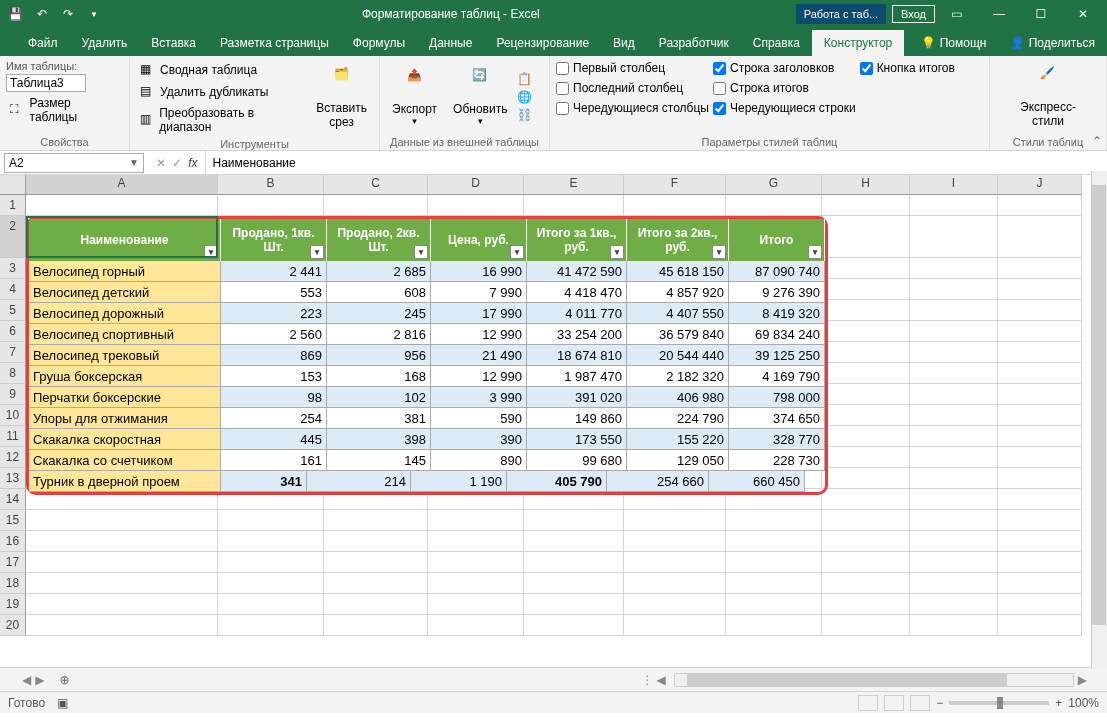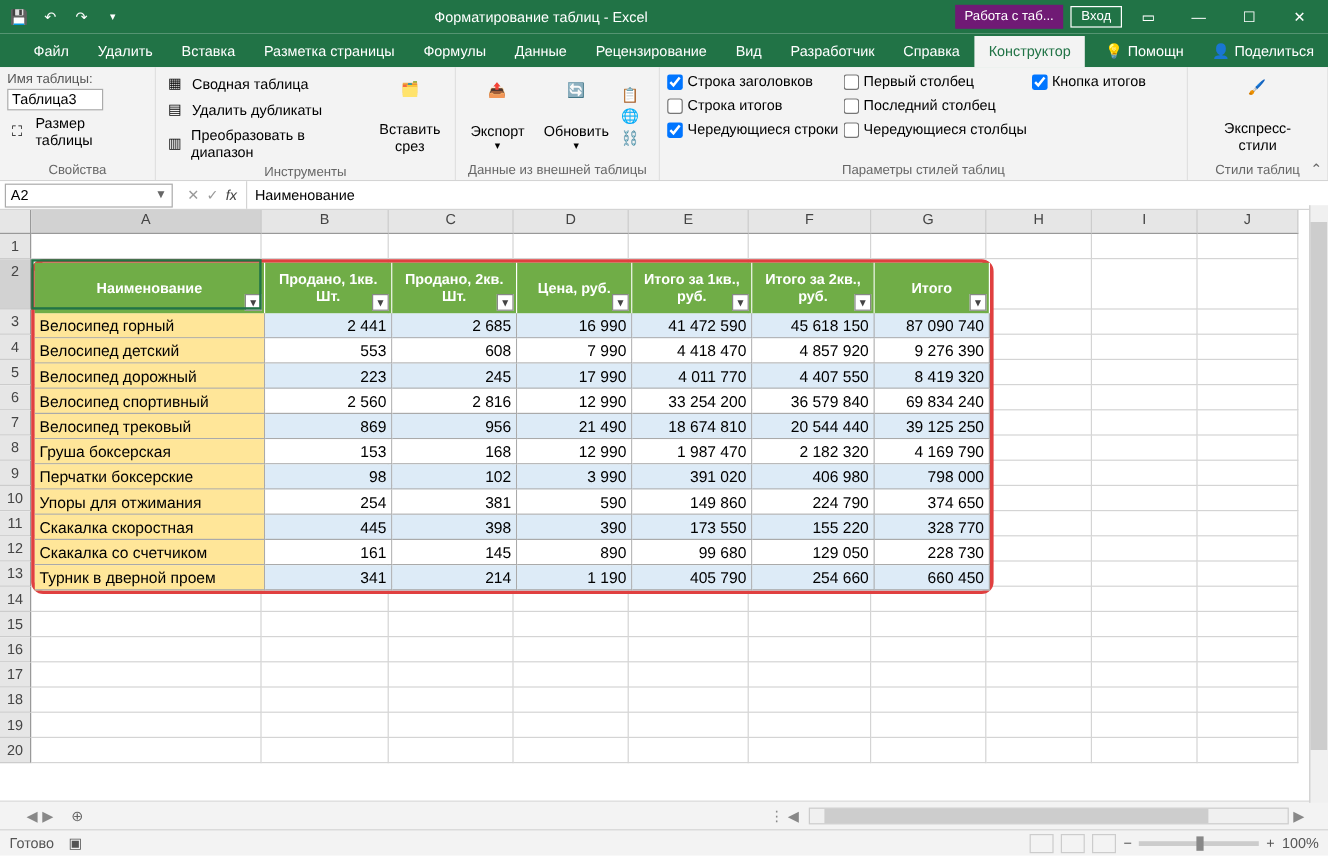--- a/index.html
+++ b/index.html
@@ -2,21 +2,21 @@
 <html><head>
 <meta charset="utf-8">
 <style>
 * { margin:0; padding:0; box-sizing:border-box; font-family:"Segoe UI",Tahoma,sans-serif; font-size:12px; }
 body { background:#fff; width:1107px; height:718px; overflow:hidden; position:relative; }
 .titlebar { height:28px; background:#217346; color:#fff; display:flex; align-items:center; padding:0 4px; }
 .qat { display:flex; gap:2px; align-items:center; }
 .qat-btn { width:24px; height:24px; display:flex; align-items:center; justify-content:center; color:#fff; cursor:pointer; }
 .title-center { flex:1; text-align:center; color:#fff; }
 .title-right { display:flex; align-items:center; gap:2px; }
-.context-tab { background:#701a75; padding:4px 8px; font-size:11px; }
+.context-tab { background:#0c4a6e; padding:4px 8px; font-size:11px; }
 .login-btn { border:1px solid #fff; padding:2px 8px; margin-left:4px; font-size:11px; }
 .win-btn { width:40px; height:24px; display:flex; align-items:center; justify-content:center; cursor:pointer; }
 .ribbon-tabs { height:28px; background:#217346; display:flex; align-items:flex-end; padding-left:16px; }
 .rtab { padding:6px 12px; color:#fff; cursor:pointer; font-size:12px; }
 .rtab.active { background:#f3f3f3; color:#217346; }
 .ribbon-right { margin-left:auto; display:flex; }
 .ribbon { height:95px; background:#f3f3f3; border-bottom:1px solid #d4d4d4; display:flex; }
 .rgroup { border-right:1px solid #e0e0e0; padding:4px 6px 2px 6px; display:flex; flex-direction:column; justify-content:space-between; }
 .rgroup-label { text-align:center; font-size:11px; color:#666; margin-top:2px; }
 .rgroup-body { display:flex; gap:4px; flex:1; }
@@ -168,44 +168,44 @@
         <span style="color:#888">🌐</span>
         <span style="color:#888">⛓️</span>
       </div>
     </div>
     <div class="rgroup-label">Данные из внешней таблицы</div>
   </div>
   <div class="rgroup" style="width:440px">
     <div class="rgroup-body">
       <div class="rcol" style="gap:4px">
         <label class="chk">
+            <input type="checkbox" style="">
+            <span>Первый столбец</span>
+          </label>
+        <label class="chk">
+            <input type="checkbox" style="">
+            <span>Последний столбец</span>
+          </label>
+        <label class="chk">
+            <input type="checkbox" style="">
+            <span>Чередующиеся столбцы</span>
+          </label>
+      </div>
+      <div class="rcol" style="gap:4px">
+        <label class="chk">
             <input type="checkbox" checked="" style="">
             <span>Строка заголовков</span>
           </label>
         <label class="chk">
             <input type="checkbox" style="">
             <span>Строка итогов</span>
           </label>
         <label class="chk">
             <input type="checkbox" checked="" style="">
             <span>Чередующиеся строки</span>
-          </label>
-      </div>
-      <div class="rcol" style="gap:4px">
-        <label class="chk">
-            <input type="checkbox" style="">
-            <span>Первый столбец</span>
-          </label>
-        <label class="chk">
-            <input type="checkbox" style="">
-            <span>Последний столбец</span>
-          </label>
-        <label class="chk">
-            <input type="checkbox" style="">
-            <span>Чередующиеся столбцы</span>
           </label>
       </div>
       <div class="rcol" style="gap:4px">
         <label class="chk">
             <input type="checkbox" checked="" style="">
             <span>Кнопка итогов</span>
           </label>
       </div>
     </div>
     <div class="rgroup-label">Параметры стилей таблиц</div>
@@ -638,24 +638,24 @@
           <div class="td name" style="width: 192px;">Скакалка со счетчиком</div>
           <div class="td num" style="width: 106px;">161</div>
           <div class="td num" style="width: 104px;">145</div>
           <div class="td num" style="width: 96px;">890</div>
           <div class="td num" style="width: 100px;">99 680</div>
           <div class="td num" style="width: 102px;">129 050</div>
           <div class="td num" style="width: 96px;">228 730</div>
         </div>
         <div class="tbl-row alt">
           <div class="td name" style="width: 192px;">Турник в дверной проем</div>
-          <div class="td num" style="width: 106px;">341</div>
+          <div class="td num" style="width: 86px; font-weight: bold;">341</div>
           <div class="td num" style="width: 104px;">214</div>
           <div class="td num" style="width: 96px;">1 190</div>
-          <div class="td num" style="width: 100px;">405 790</div>
+          <div class="td num" style="width: 100px; font-weight: bold;">405 790</div>
           <div class="td num" style="width: 102px;">254 660</div>
           <div class="td num" style="width: 96px;">660 450</div>
         </div>
       </div>
 
     <div class="active-cell" id="activecell" style="left: 0px; top: 21px; width: 192px; height: 42px;"></div>
   </div>
 </div>
 
 <div class="vscroll">

